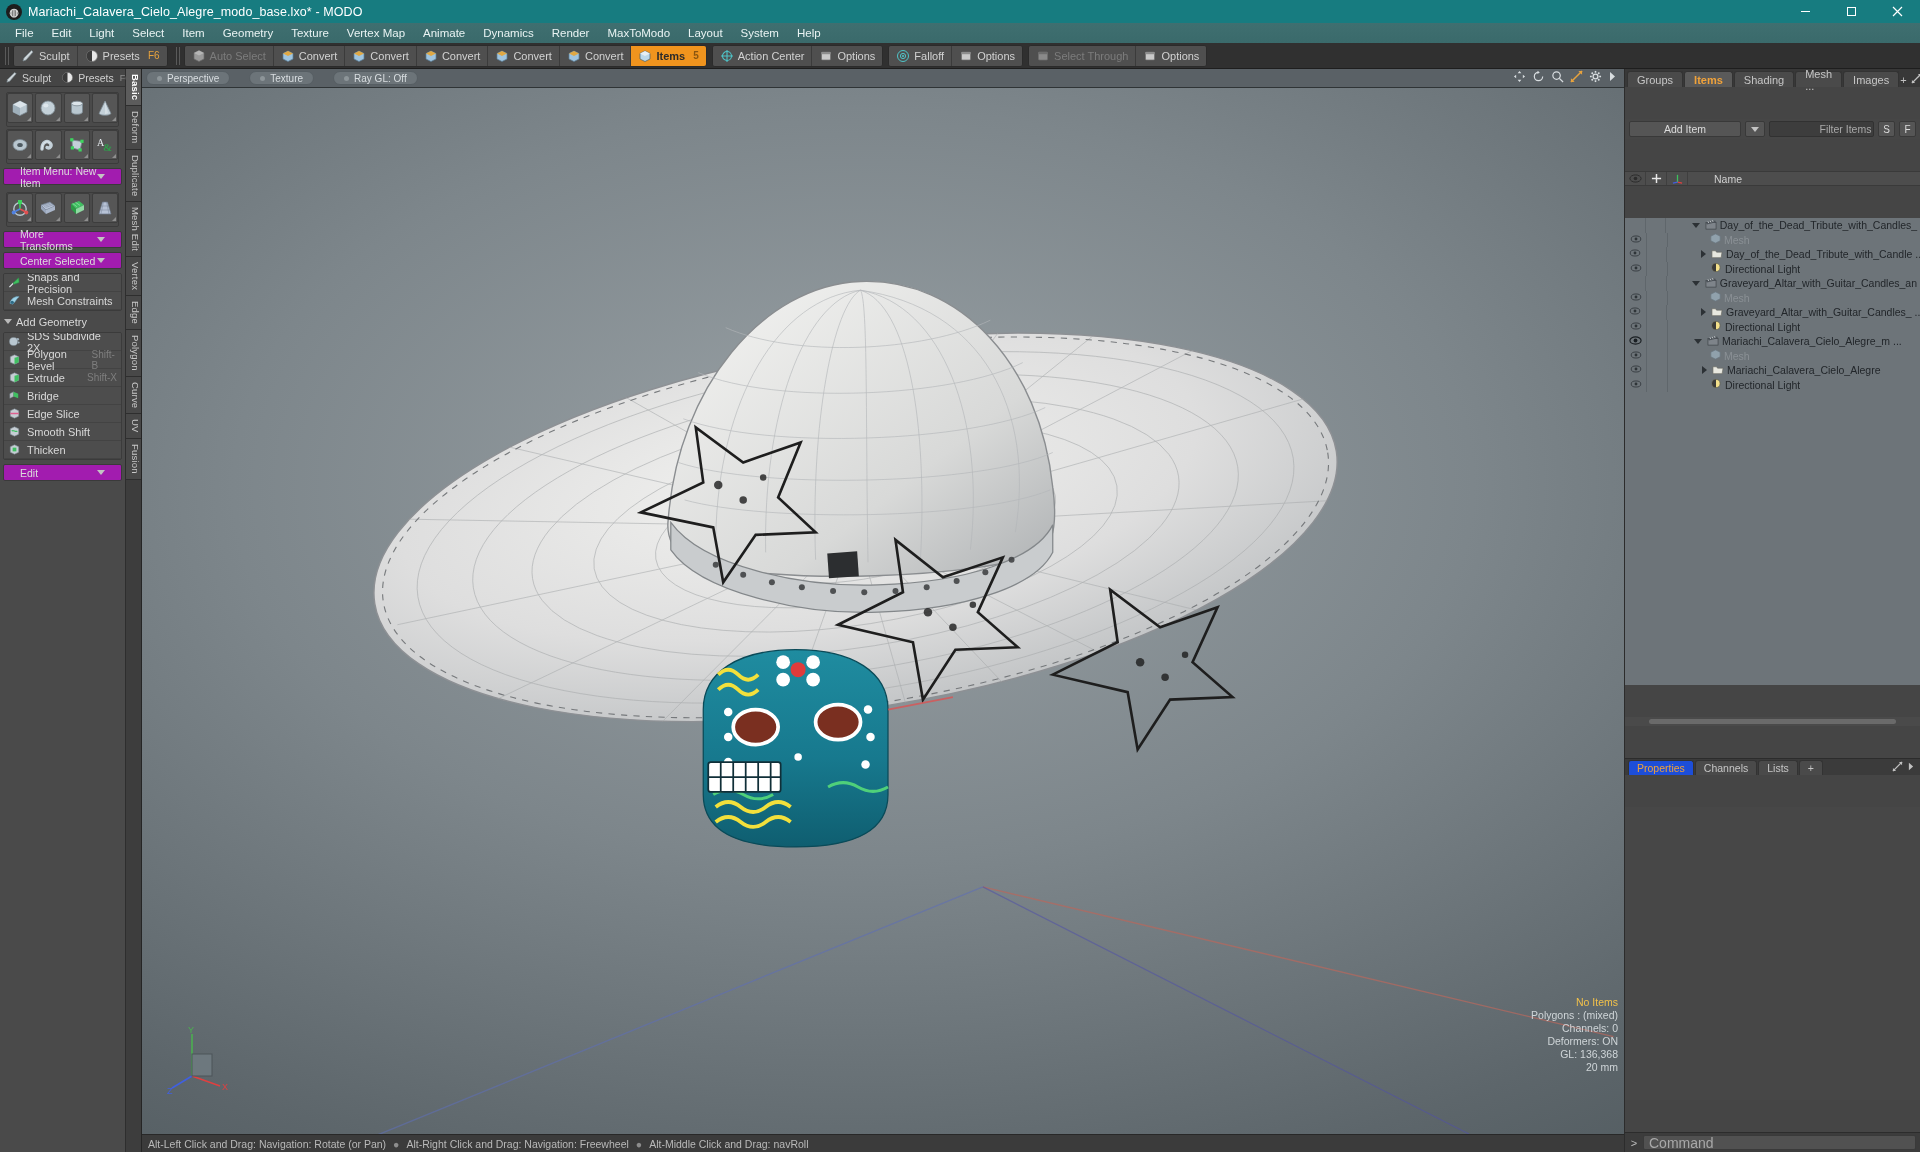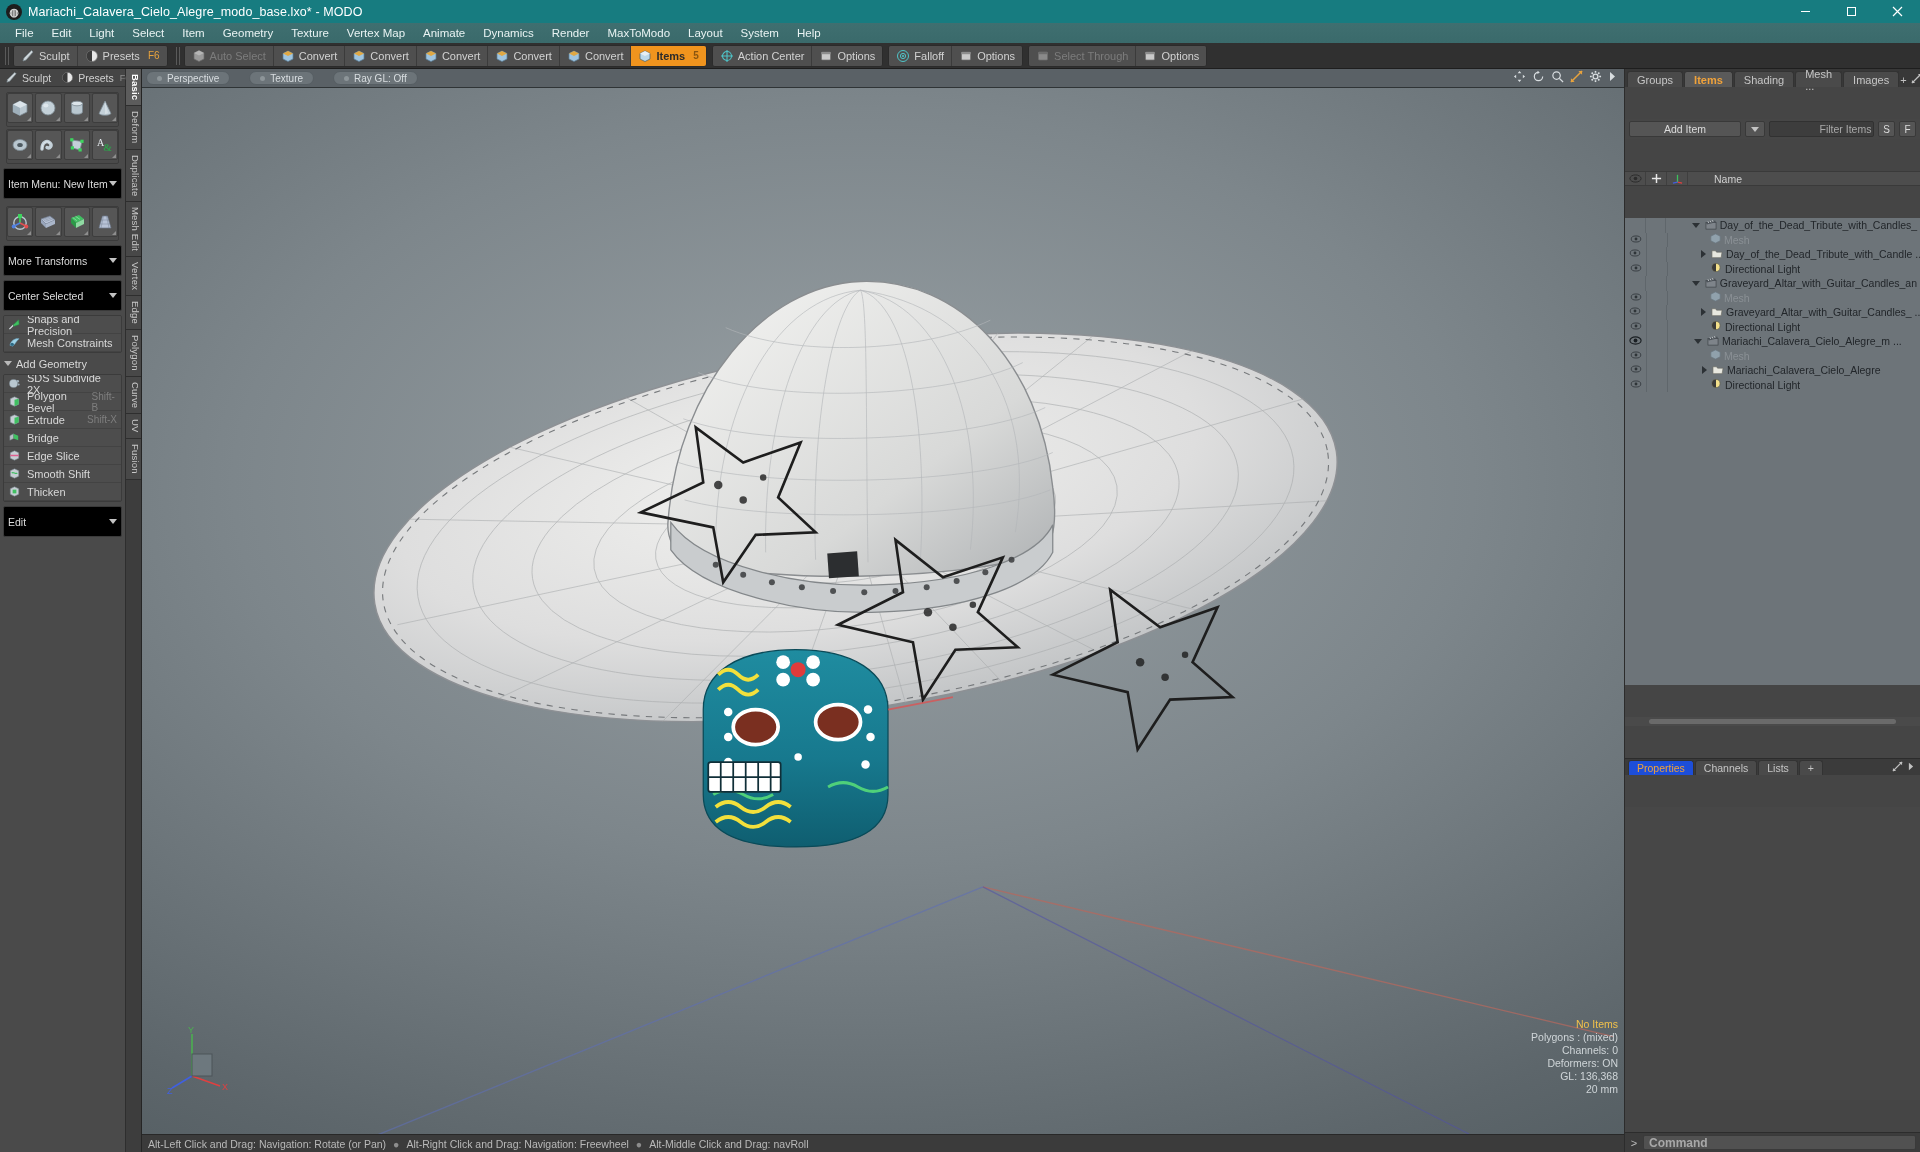--- a/index.html
+++ b/index.html
@@ -79,22 +79,22 @@
   .iconcell {
     width: 28px; height: 30px; background: #565656; border: 1px solid #3d3d3d;
     border-radius: 2px; display: flex; align-items: center; justify-content: center;
     position: relative;
   }
   .iconcell::after {
     content:""; position:absolute; right:1px; bottom:1px;
     border-left: 4px solid transparent; border-bottom: 4px solid #8e8e8e;
   }
   .dropdown {
-    height: 31px; margin: 2px 3px; background: #000000; border: 1px solid #3a3a3a;
-    border-radius: 2px; display: flex; align-items: center; padding: 0 4px;
+    height: 17px; margin: 2px 3px; background: #a21caf; border: 1px solid #3a3a3a;
+    border-radius: 2px; display: flex; align-items: center; padding: 0 16px;
     color: #dcdcdc; font-size: 10.5px; position: relative;
   }
   .dropdown .caret { margin-left: auto; border-left: 4px solid transparent;
                      border-right: 4px solid transparent; border-top: 5px solid #c3c3c3; }
   .listbtn {
     height: 18px; display: flex; align-items: center; gap: 5px;
     padding: 0 4px; color: #d8d8d8; font-size: 11px;
     background: #4d4d4d; border-bottom: 1px solid #434343;
   }
   .listbtn .shortcut { margin-left: auto; color: #7e7e7e; font-size: 10px; }
@@ -193,22 +193,22 @@
                  background: #3b3b3b; padding-left: 3px; border-top: 1px solid #2c2c2c; }
   .rp-stab { height: 15px; padding: 0 8px; font-size: 10.5px; color: #c6c6c6;
              background: #4a4a4a; border: 1px solid #333; border-bottom: none;
              border-radius: 3px 3px 0 0; display: flex; align-items: center; margin-right: 1px; }
   .rp-stab.active { background: #1d4ed8; color: #f0a23a; }
   .rp-body { flex: 1 1 auto; background: #474747; }
   .rp-cmd { height: 20px; flex: 0 0 20px; display: flex; align-items: center;
             background: #3c3c3c; padding: 0 4px; gap: 4px; border-top: 1px solid #2c2c2c; }
   .rp-cmd .prompt { color: #bdbdbd; font-size: 11px; width: 10px; text-align: center; }
   .rp-cmd .field { flex: 1 1 auto; height: 15px; background: #515151; border: 1px solid #3a3a3a;
-                   border-radius: 2px; color: #a8a8a8; font-size: 12px;
-                   display: flex; align-items: center; padding: 0 5px; font-weight: bold; }
+                   border-radius: 2px; color: #a8a8a8; font-size: 14px;
+                   display: flex; align-items: center; padding: 0 5px; }
 </style>
 </head>
 <body>
 
 <div class="app">
 
   <div class="titlebar">
     <div class="tb-icon">◍</div>
     <div class="tb-title">Mariachi_Calavera_Cielo_Alegre_modo_base.lxo* - MODO</div>
     <div class="tb-buttons">
@@ -915,21 +915,21 @@
             <path d="M26 10 L26 52" stroke="#4caf50" stroke-width="1.6"></path>
             <text x="22" y="9" font-size="9" fill="#4caf50" font-family="Liberation Sans, sans-serif">Y</text>
             <path d="M26 52 L54 62" stroke="#e04040" stroke-width="1.6"></path>
             <text x="56" y="66" font-size="9" fill="#e04040" font-family="Liberation Sans, sans-serif">X</text>
             <path d="M26 52 L6 64" stroke="#4060e0" stroke-width="1.6"></path>
             <text x="1" y="70" font-size="9" fill="#4060e0" font-family="Liberation Sans, sans-serif">Z</text>
             <rect x="26" y="30" width="20" height="22" fill="#6f7a80" stroke="#4a5257" stroke-width="1" opacity=".9"></rect>
           </svg>
         </div>
 
-        <div class="vp-info" style="bottom: 38px;">
+        <div class="vp-info" style="bottom: 60px;">
           <div class="warn">No Items</div>
           <div>Polygons : (mixed)</div>
           <div>Channels: 0</div>
           <div>Deformers: ON</div>
           <div>GL: 136,368</div>
           <div>20 mm</div>
         </div>
       </div>
 
       <div class="viewfoot">

